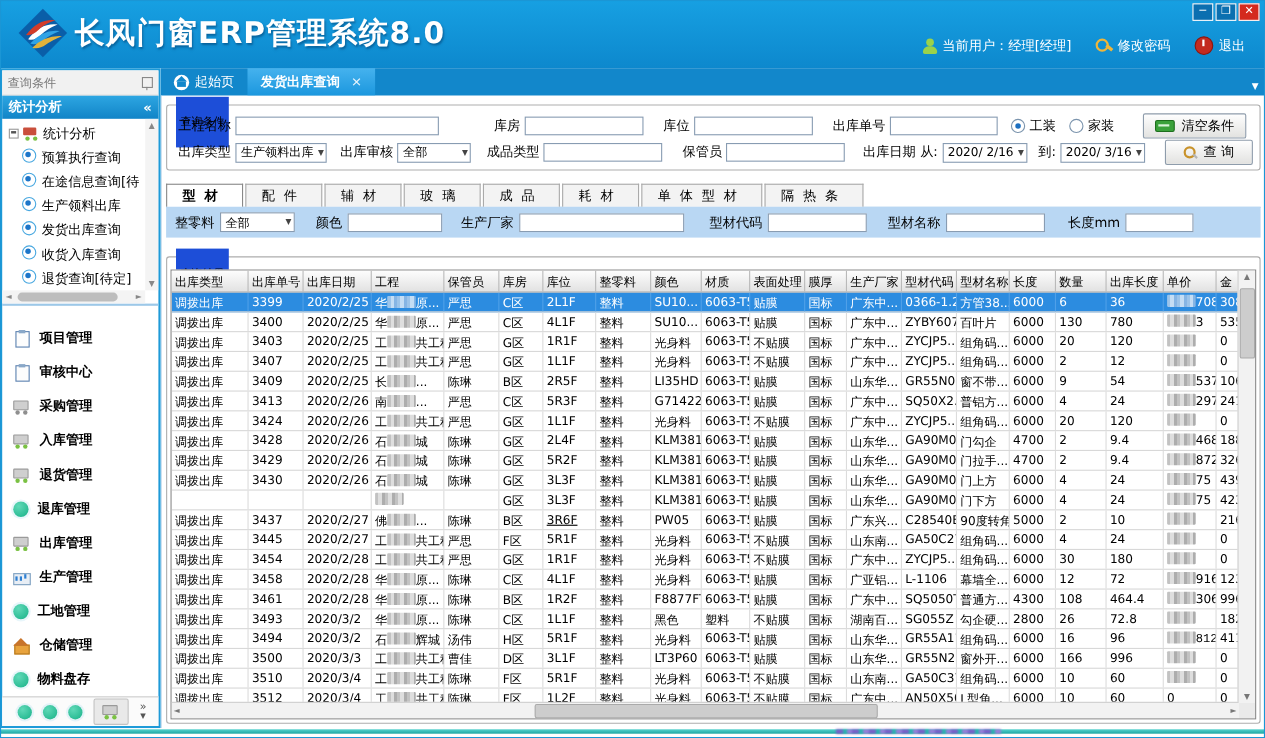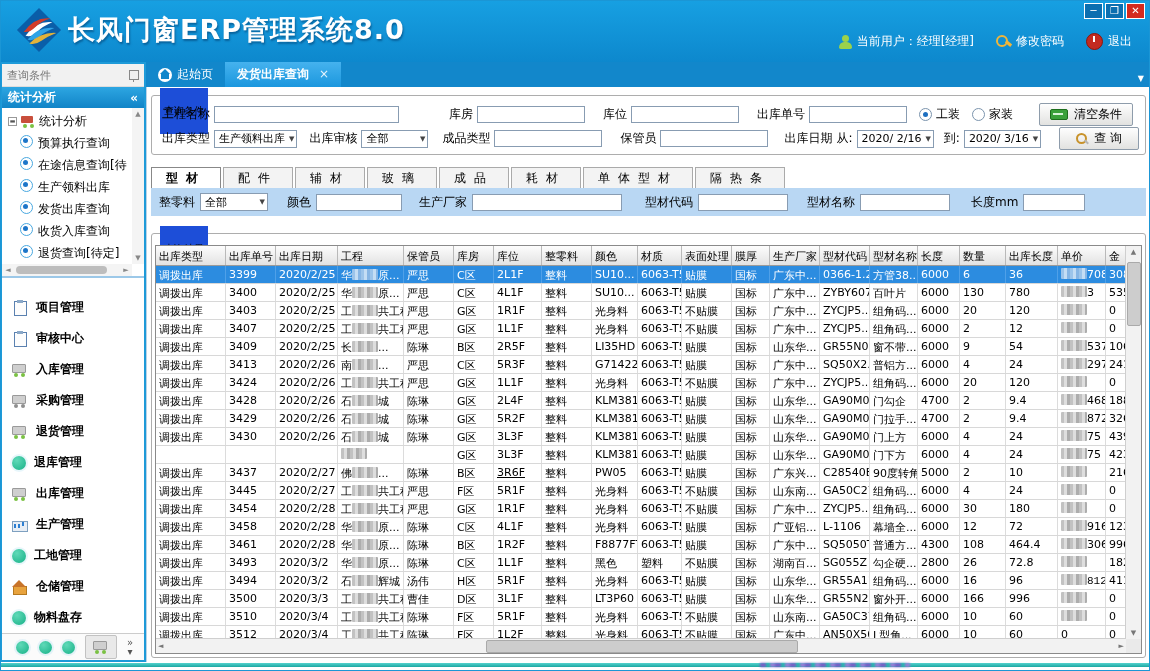--- a/index.html
+++ b/index.html
@@ -230,26 +230,26 @@
   <div class="side-menu" id="side-menu">
       <div class="menu-item">
         <span class="mi-icon ic-clipboard"></span>
         <span>项目管理</span>
       </div>
       <div class="menu-item">
         <span class="mi-icon ic-clipboard"></span>
         <span>审核中心</span>
       </div>
       <div class="menu-item">
+        <span class="mi-icon ic-cart"></span>
+        <span>采购管理</span>
+      </div>
+      <div class="menu-item">
         <span class="mi-icon ic-cart green"></span>
         <span>入库管理</span>
-      </div>
-      <div class="menu-item">
-        <span class="mi-icon ic-cart"></span>
-        <span>采购管理</span>
       </div>
       <div class="menu-item">
         <span class="mi-icon ic-cart green"></span>
         <span>退货管理</span>
       </div>
       <div class="menu-item">
         <span class="mi-icon ic-circle"></span>
         <span>退库管理</span>
       </div>
       <div class="menu-item">

